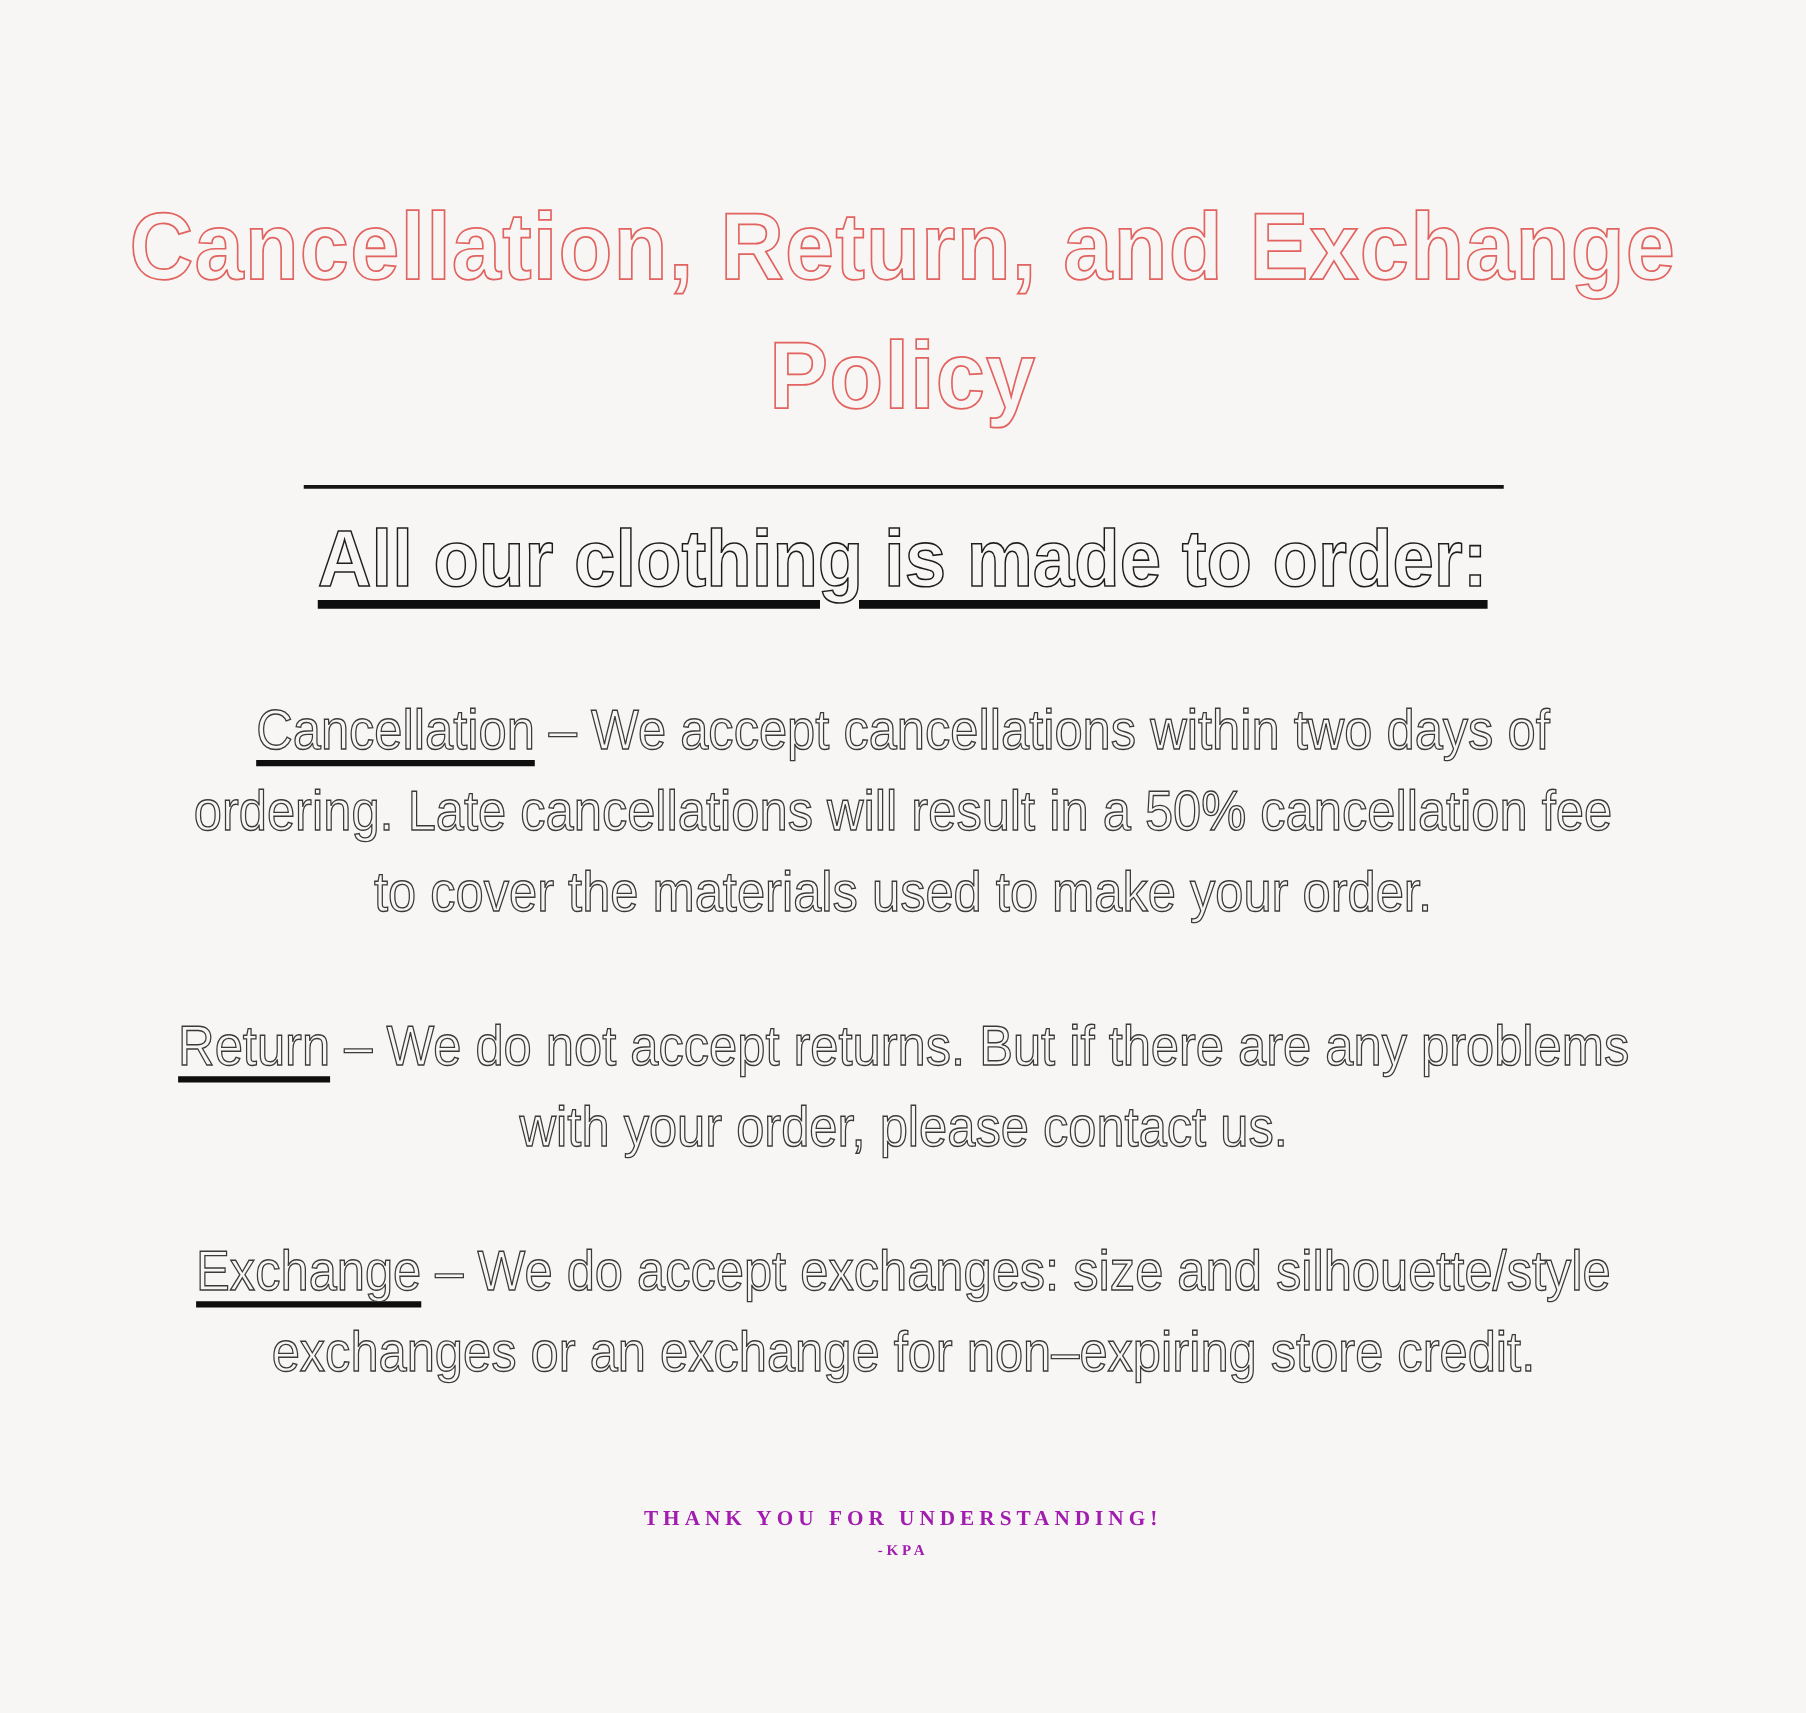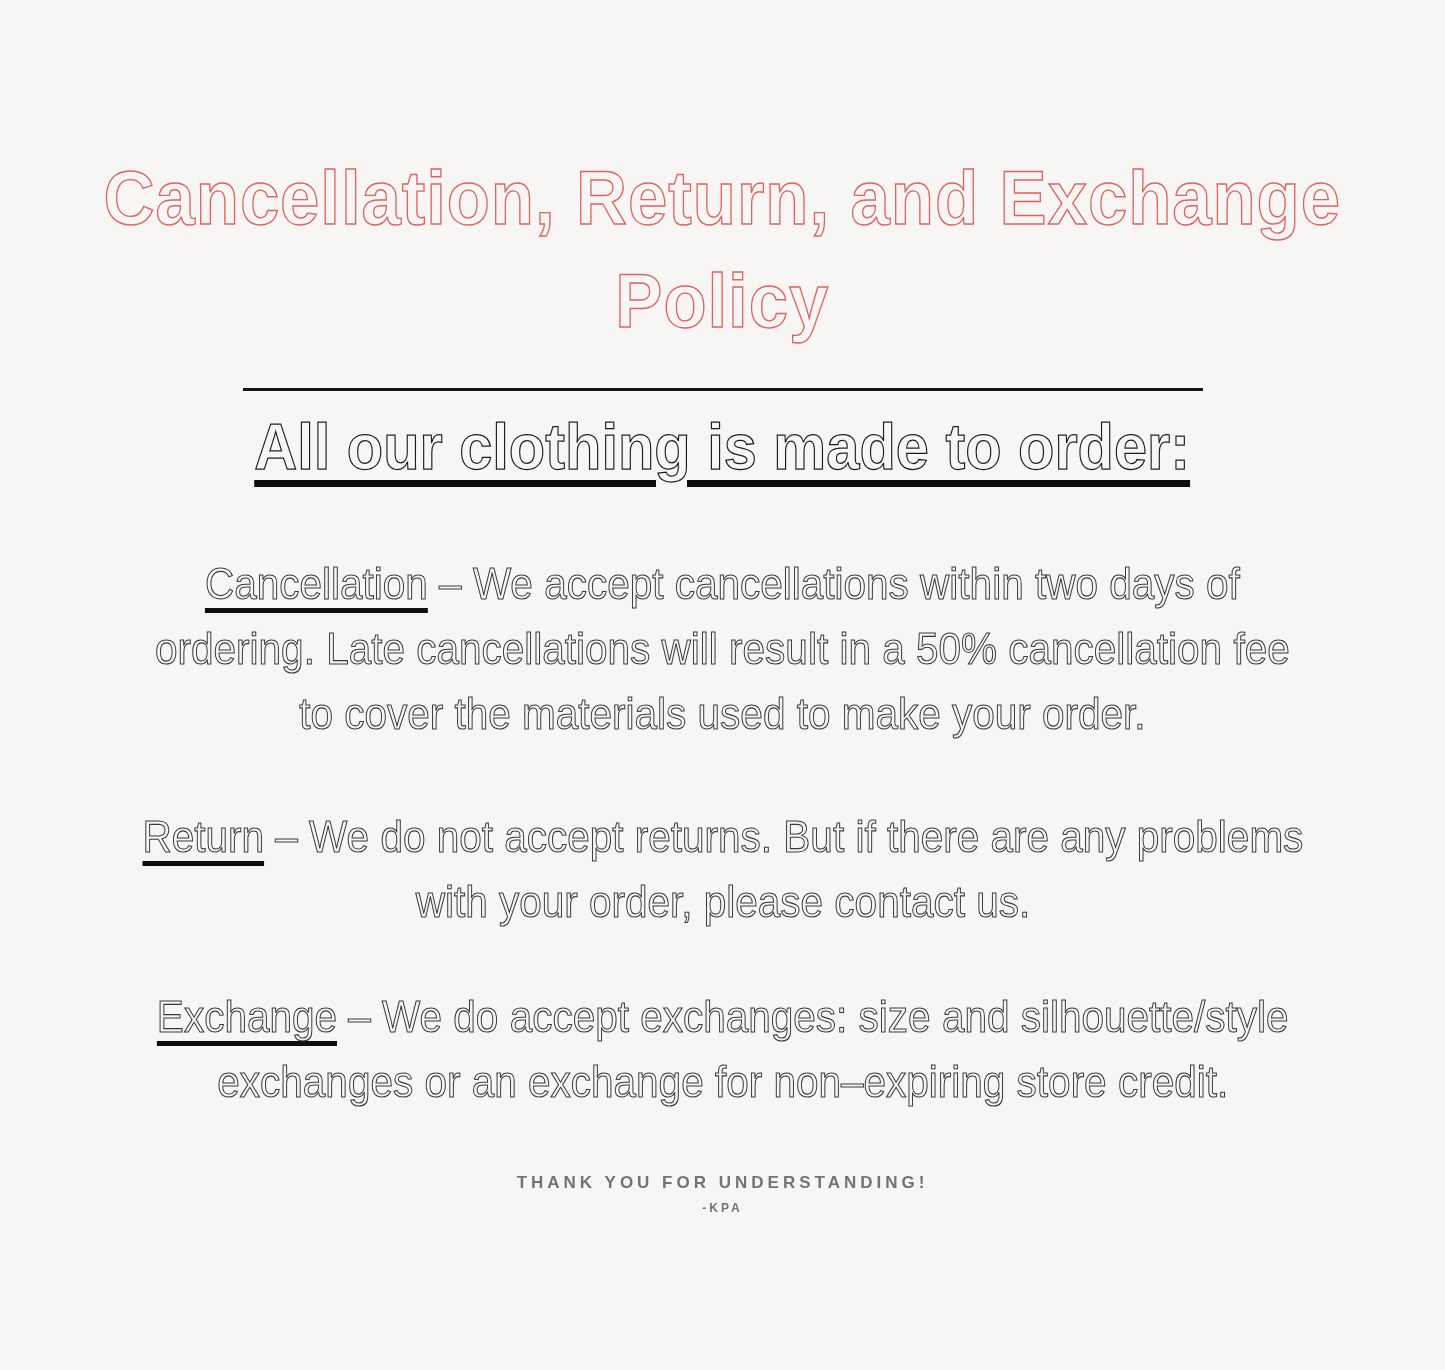--- a/index.html
+++ b/index.html
@@ -67,23 +67,24 @@
   .section .heading {
     text-decoration: underline;
     text-decoration-color: #0e0e0e;
     text-decoration-thickness: 5px;
     text-underline-offset: 9px;
   }
   #section-cancellation { margin-top: 64px; }
   #section-return       { margin-top: 58px; }
   #section-exchange     { margin-top: 50px; }
   .footer {
-    margin-top: 56px;
-    color: #737373;
+    margin-top: 88px;
+    color: #a21caf;
     font-weight: 700;
+    font-family: Liberation Serif, serif;
   }
   .footer .thanks {
     font-size: 17px;
     letter-spacing: 4px;
     line-height: 26px;
   }
   .footer .signature {
     font-size: 12px;
     letter-spacing: 3px;
     line-height: 24px;

